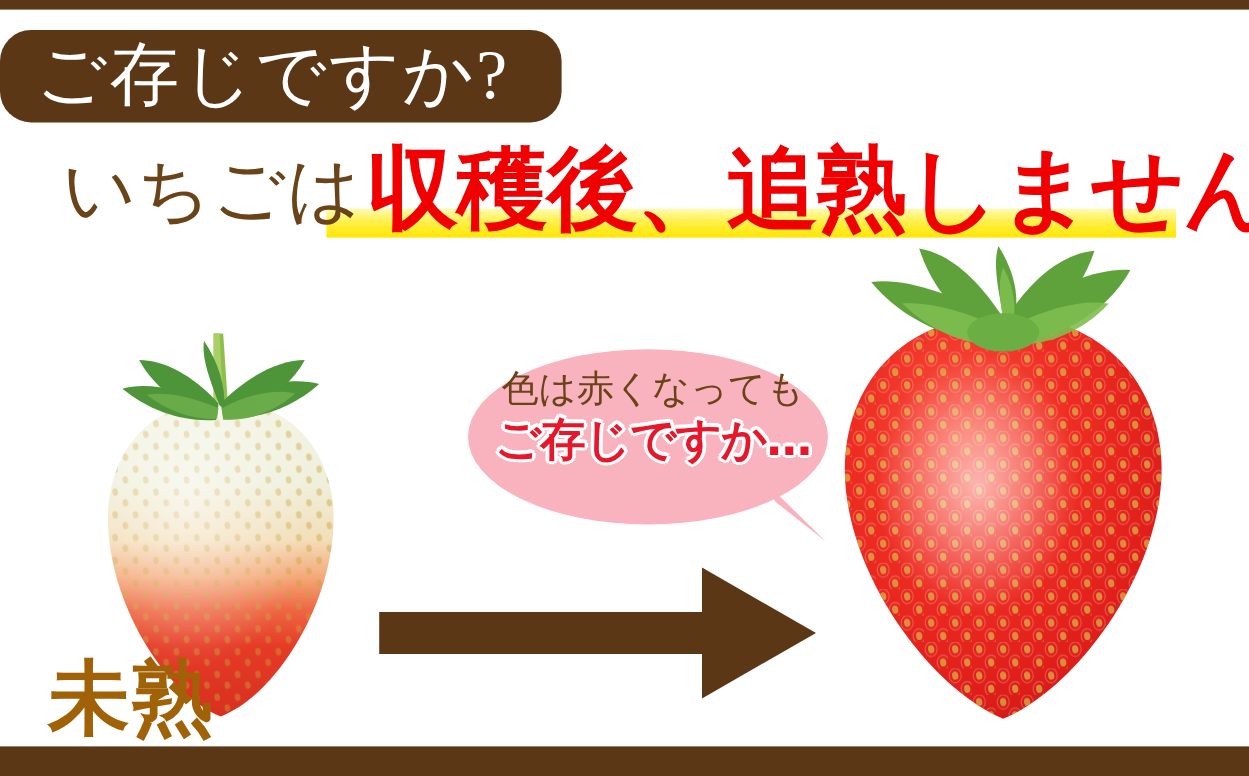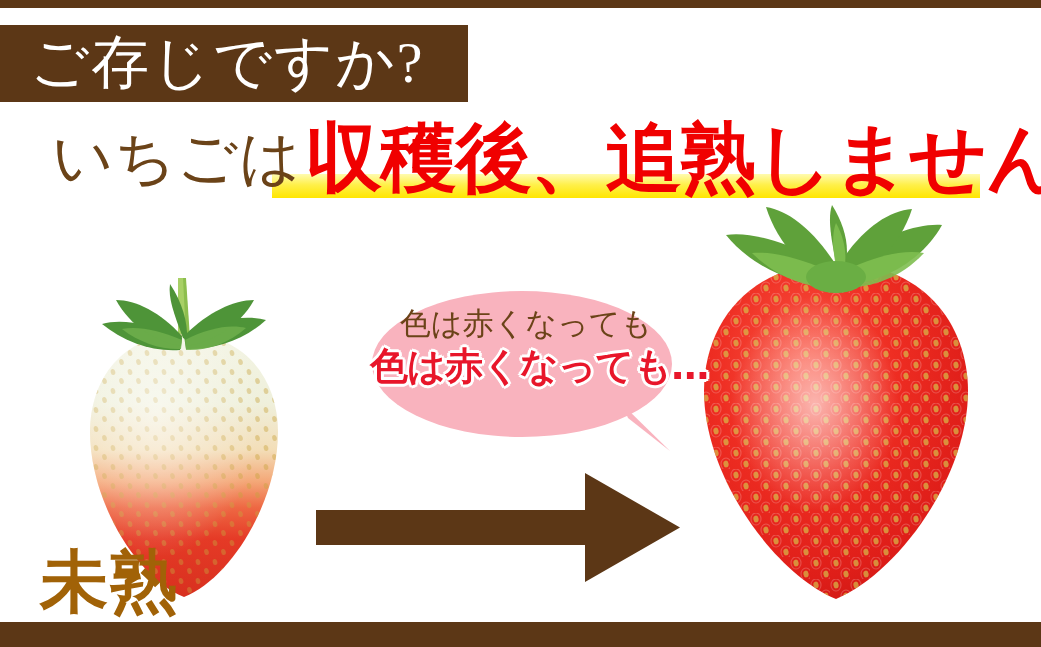--- a/index.html
+++ b/index.html
@@ -29,20 +29,21 @@
     width: 1041px; height: 25px;
     background: #5C3716;
   }
 
   
   .eyebrow-box {
     position: absolute;
     left: 0; top: 25px;
     width: 468px; height: 77px;
     background: #5C3716;
+    border-radius: 26px;
   }
   .eyebrow-text {
     position: absolute;
     left: 30px;
     top: 50%;
     transform: translateY(-52%);
     color: #ffffff;
     font-size: 58px;
     font-weight: 400;
     letter-spacing: 2px;
@@ -104,21 +105,21 @@
   
   .arrow {
     position: absolute;
     left: 310px; top: 470px;
     width: 376px; height: 115px;
   }
 
   
   .bubble {
     position: absolute;
-    left: 370px; top: 288px;
+    left: 388px; top: 288px;
     width: 312px; height: 165px;
   }
   .bubble-shape {
     position: absolute;
     left: 0; top: 0;
     width: 312px; height: 165px;
   }
   .bubble-lines {
     position: absolute;
     left: 0; top: 20px;
@@ -297,21 +298,21 @@
     </svg>
   </div>
 
   <div class="bubble">
     <svg class="bubble-shape" viewBox="0 0 312 165" width="312" height="165">
       <ellipse cx="152" cy="76" rx="150" ry="73" fill="#F9B3BE"></ellipse>
       <path d="M252 116 L 300 163 L 258 130 Z" fill="#F9B3BE"></path>
     </svg>
     <div class="bubble-lines">
       <span class="bubble-line1">色は赤くなっても</span>
-      <span class="bubble-line2">色は赤くなっても…</span>
+      <span class="bubble-line2">ご存じですか…</span>
     </div>
   </div>
 
   <div class="caption-unripe">未熟</div>
 
   <div class="bar-bottom"></div>
 
 </div>
 
 </body></html>

